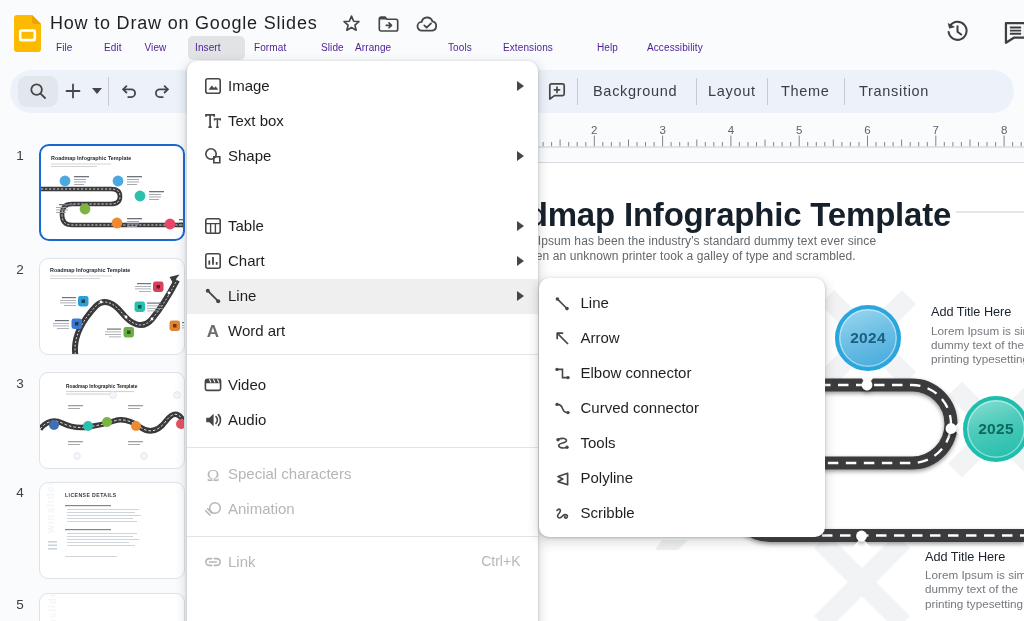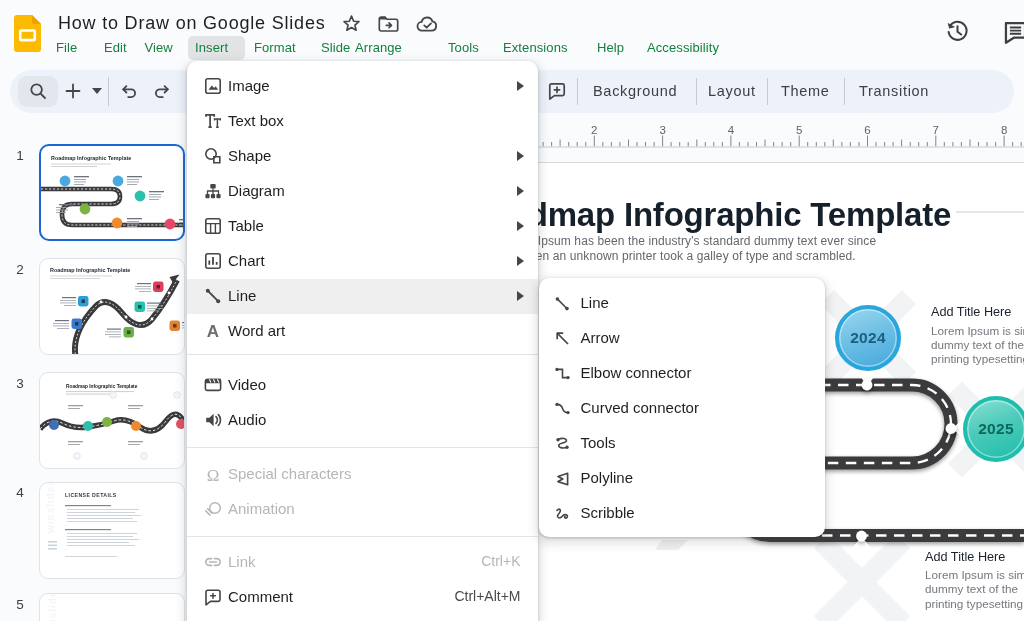--- a/index.html
+++ b/index.html
@@ -11,21 +11,21 @@
 </style>
 </head>
 <body>
 <div id="app">
 
 <svg class="abs" style="left:14px;top:15px" width="27" height="37" viewBox="0 0 27 37">
   <path d="M0 3 a3 3 0 0 1 3-3 H18 L27 9 V34 a3 3 0 0 1-3 3 H3 a3 3 0 0 1-3-3 Z" fill="#fcbb00"></path>
   <path d="M18 0 L27 9 H20 a2 2 0 0 1-2-2 Z" fill="#eea200"></path>
   <rect x="6.2" y="15.5" width="14.6" height="9.6" rx="1" fill="none" stroke="#ffffff" stroke-width="2.6"></rect>
 </svg>
-<div class="abs" style="left:58px;top:12.5px;font-size:18px;color:#1f1f1f;letter-spacing:0.8px">How to Draw on Google Slides</div>
+<div class="abs" style="left:50px;top:12.5px;font-size:18px;color:#1f1f1f;letter-spacing:0.8px">How to Draw on Google Slides</div>
 
 <svg class="abs" style="left:341px;top:13px" width="21" height="21" viewBox="0 0 24 24" fill="none" stroke="#444746" stroke-width="1.9" stroke-linejoin="round">
   <path d="M12 3.5 l2.47 5.9 6.03.48 -4.6 3.94 1.4 5.88 L12 16.55 6.7 19.7l1.4-5.88L3.5 9.88l6.03-.48Z"></path>
 </svg>
 
 <svg class="abs" style="left:378px;top:15px" width="21" height="18" viewBox="0 0 24 20" fill="none" stroke="#444746" stroke-width="1.9">
   <path d="M1.5 4 a2 2 0 0 1 2-2 H8 l2.2 2.6 H20.5 a2 2 0 0 1 2 2 V16 a2 2 0 0 1-2 2 H3.5 a2 2 0 0 1-2-2 Z"></path>
   <path d="M1.5 4.6 a2.6 2.6 0 0 1 2.6-2.6 H8.2 l2.4 2.8 H1.5 Z" fill="#444746" stroke="none"></path>
   <path d="M9.4 11.5 h5.8 M12.6 8.7 l2.8 2.8 -2.8 2.8" stroke-linecap="round" stroke-linejoin="round"></path>
 </svg>
@@ -40,21 +40,21 @@
   <path d="M9.3 7.8 L4.9 9 L3.8 4.7" fill="#3c4043" stroke="#3c4043" stroke-width="0.8" stroke-linejoin="round"></path>
   <path d="M12 7.4 V12.3 l3.3 2.4" stroke-linecap="round"></path>
 </svg>
 
 <svg class="abs" style="left:1002px;top:18px" width="27" height="27" viewBox="0 0 24 24" fill="none" stroke="#3c4043" stroke-width="2">
   <path d="M3.5 4.5 h17 v13 h-10 l-7 4.5 Z" stroke-linejoin="round"></path>
   <path d="M7 8.4 h10 M7 11.2 h10 M7 14 h10" stroke-width="1.7"></path>
 </svg>
 
 <style>
- .mi{position:absolute;top:39px;height:18px;line-height:18px;font-size:13px;color:#15803d;letter-spacing:0.1px}
+ .mi{position:absolute;top:39px;height:18px;line-height:18px;font-size:10px;color:#4c1d95;letter-spacing:0.1px}
 </style>
 <div class="mi" style="left:56px">File</div>
 <div class="mi" style="left:104px">Edit</div>
 <div class="mi" style="left:144.5px">View</div>
 <div class="abs" style="left:187.5px;top:36px;width:57.5px;height:24px;background:#e1e3e4;border-radius:5px"></div>
 <div class="mi" style="left:195px">Insert</div>
 <div class="mi" style="left:254px">Format</div>
 <div class="mi" style="left:321px">Slide</div>
 <div class="mi" style="left:355px">Arrange</div>
 <div class="mi" style="left:448px">Tools</div>
@@ -375,33 +375,20 @@
   <div class="mrow" style="top:77.5px">
         <span class="mico">
     <svg width="20" height="20" viewBox="0 0 20 20" fill="none" stroke="#444746" stroke-width="1.6">
             <circle cx="8" cy="8" r="5.2"></circle>
             <path d="M10.8 10.8 H16.8 V16.8 H10.8 Z"></path>
           </svg>
     </span>
         <span class="mlab">Shape</span>
         <span class="marr"></span>
       </div>
-  <div class="mrow" style="top:112.5px">
-        <span class="mico">
-    <svg width="20" height="20" viewBox="0 0 20 20" fill="#444746" stroke="none">
-            <rect x="7.3" y="3" width="5.4" height="4.4" rx="1"></rect>
-            <rect x="2.4" y="13" width="4.2" height="4.2" rx="1"></rect>
-            <rect x="7.9" y="13" width="4.2" height="4.2" rx="1"></rect>
-            <rect x="13.4" y="13" width="4.2" height="4.2" rx="1"></rect>
-            <path d="M10 7.4 V10 M4.5 13 V10 H15.5 V13 M10 10 V13" fill="none" stroke="#444746" stroke-width="1.3"></path>
-          </svg>
-    </span>
-        <span class="mlab">Diagram</span>
-        <span class="marr"></span>
-      </div>
   <div class="mrow" style="top:147.5px">
         <span class="mico">
     <svg width="20" height="20" viewBox="0 0 20 20" fill="none" stroke="#444746" stroke-width="1.6">
             <rect x="2.8" y="2.8" width="14.4" height="14.4" rx="2"></rect>
             <path d="M2.8 7.6 H17.2 M7.6 7.6 V17.2 M12.4 7.6 V17.2" stroke-width="1.4"></path>
           </svg>
     </span>
         <span class="mlab">Table</span>
         <span class="marr"></span>
       </div>
@@ -474,30 +461,20 @@
       </div>
   <div class="msep" style="top:474.5px"></div>
   <div class="mrow dis" style="top:483.5px">
         <span class="mico">
     <svg width="20" height="20" viewBox="0 0 20 20" fill="none" stroke="#b4b6b9" stroke-width="1.6">
             <path d="M8.6 13.4 H6.2 a3.4 3.4 0 1 1 0 -6.8 h2.4 M11.4 6.6 h2.4 a3.4 3.4 0 1 1 0 6.8 h-2.4 M6.6 10 h6.8" stroke-linecap="round"></path>
           </svg>
     </span>
         <span class="mlab">Link</span>
         <span class="msc">Ctrl+K</span>
-      </div>
-  <div class="mrow" style="top:518.5px">
-        <span class="mico">
-    <svg width="20" height="20" viewBox="0 0 20 20" fill="none" stroke="#444746" stroke-width="1.6">
-            <path d="M3 5 a1.8 1.8 0 0 1 1.8-1.8 H15.2 a1.8 1.8 0 0 1 1.8 1.8 V12.6 a1.8 1.8 0 0 1-1.8 1.8 H7.4 L3 17.8 Z" stroke-linejoin="round"></path>
-            <path d="M10 6.4 v4.8 M7.6 8.8 h4.8" stroke-linecap="round" stroke-width="1.5"></path>
-          </svg>
-    </span>
-        <span class="mlab">Comment</span>
-        <span class="msc">Ctrl+Alt+M</span>
       </div>
 </div>
 
 <style>
 .srow{position:absolute;left:0;width:100%;height:35px;}
 .sico{position:absolute;left:14px;top:8px;}
 .slab{position:absolute;left:42px;top:8px;font-size:15px;color:#1f1f1f;white-space:nowrap}
 </style>
 <div class="menu" style="left:538.5px;top:278px;width:286.5px;height:258.5px;border-radius:10px">
   <div class="srow" style="top:8px">

